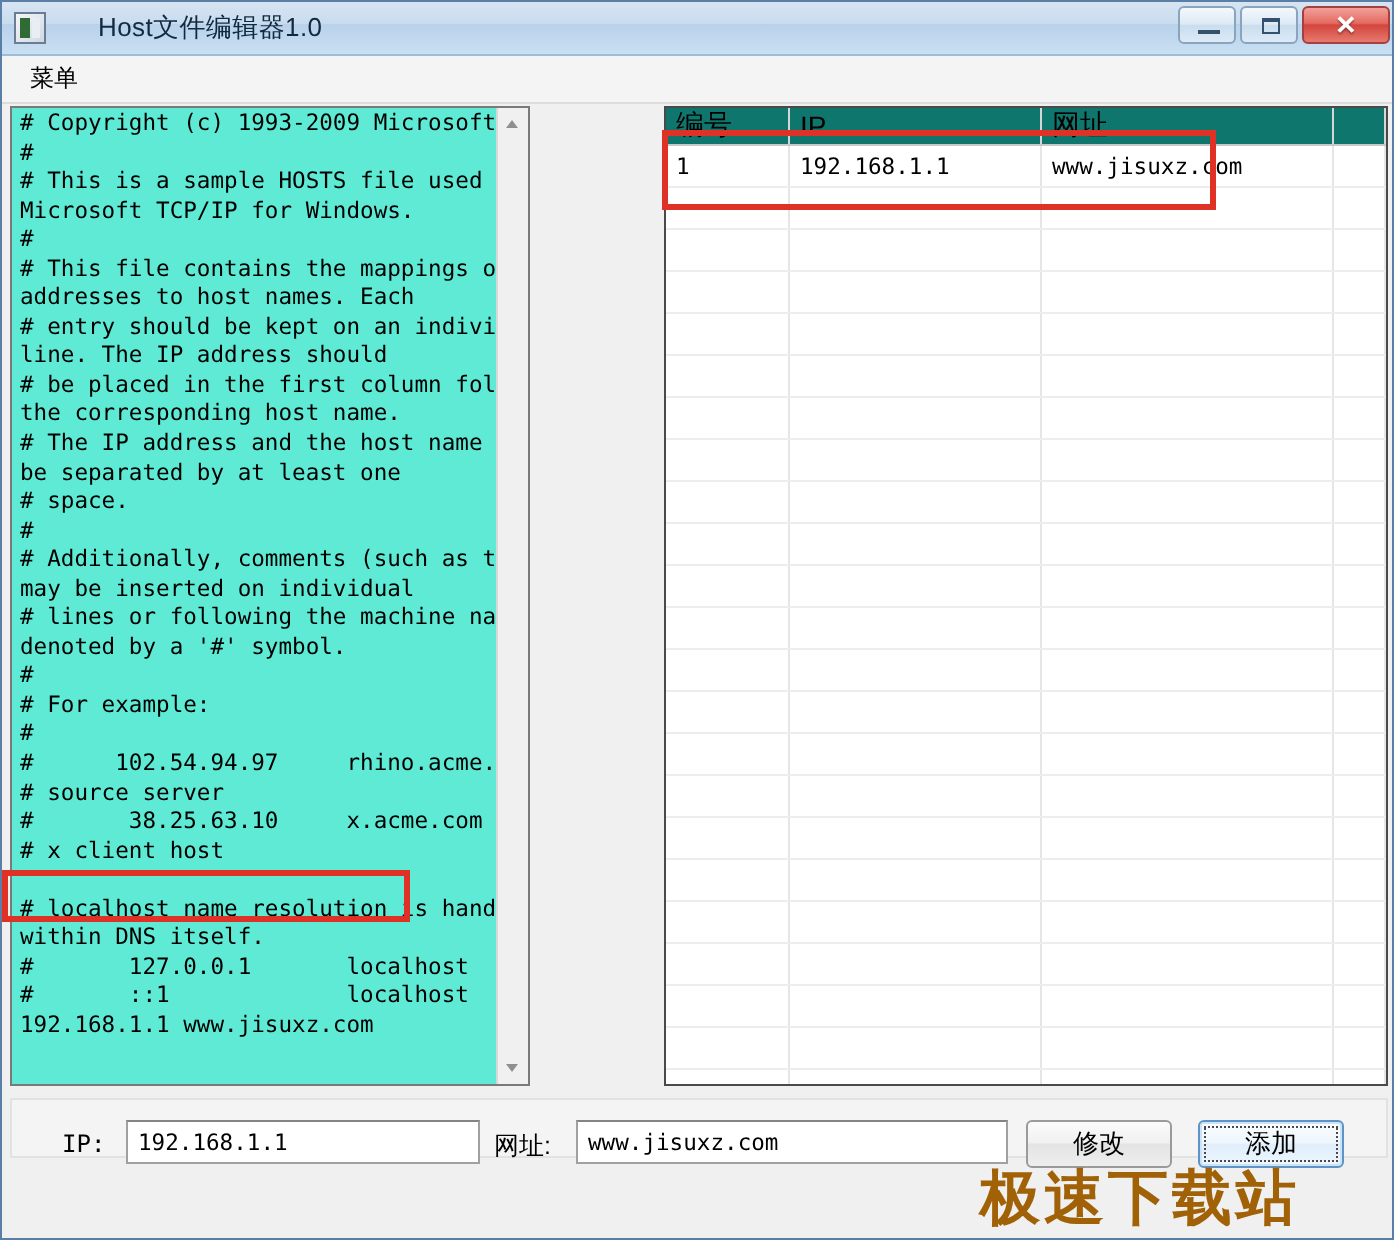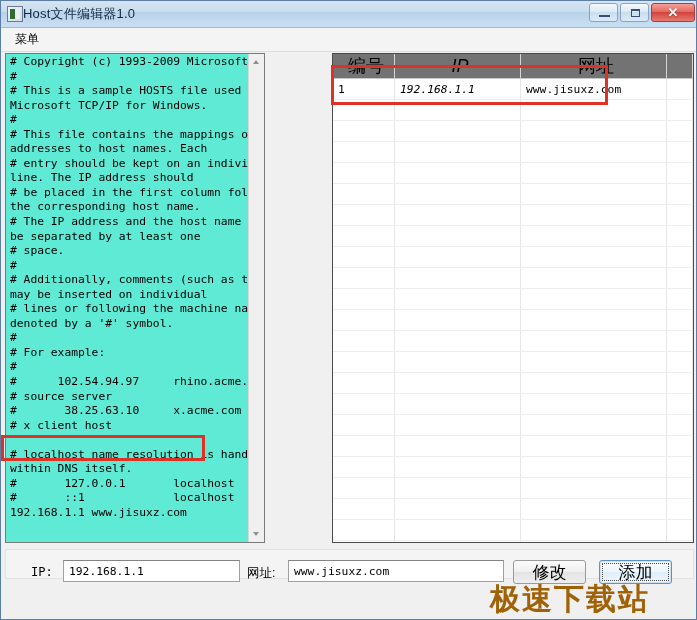--- a/index.html
+++ b/index.html
@@ -49,21 +49,21 @@
     background: #2f6b34;
   }
   .title-icon::before {
     content: "";
     position: absolute;
     left: 8px; top: 2px;
     width: 4px; height: 10px;
     background: #e8eef4;
   }
   .title-text {
-    margin-left: 0;
+    margin-left: 26px;
     font-size: 13px;
     color: #102a42;
     letter-spacing: .2px;
     white-space: nowrap;
   }
   .win-buttons {
     position: absolute;
     right: 3px; top: 2px;
     display: flex;
     gap: 2px;
@@ -186,40 +186,40 @@
   }
   .grid-table {
     width: 100%;
     border-collapse: collapse;
     table-layout: fixed;
     font-family: "DejaVu Sans Mono", "Liberation Mono", monospace;
     font-size: 11.3px;
   }
   .grid-table th {
     height: 18px;
-    background: #737373;
+    background: #0f766e;
     border-right: 1px solid #d6d6d6;
     border-bottom: 1px solid #c8c8c8;
-    text-align: center;
+    text-align: left;
     font-weight: normal;
     padding: 0 0 0 5px;
     color: #000;
     font-family: "Liberation Sans", sans-serif;
-    font-size: 18px;
+    font-size: 14px;
   }
   .grid-table td {
     height: 20px;
     border-right: 1px solid #e6e6e6;
     border-bottom: 1px solid #ededed;
     padding: 0 0 0 5px;
     color: #000;
     vertical-align: middle;
   }
   .col-id    { width: 56px; }
-  .col-ip    { width: 120px; font-style: italic; }
+  .col-ip    { width: 120px; }
   .col-url   { width: 140px; }
 
   
   .bottom-bar {
     position: absolute;
     left: 4px; top: 548px;
     width: 689px;
     height: 30px;
     box-sizing: border-box;
     background: #f4f4f4;
@@ -250,21 +250,21 @@
   }
   .inp-ip { left: 57px; width: 177px; }
   .inp-url { left: 282px; width: 216px; }
 
   .btn {
     position: absolute;
     top: 10px;
     height: 24px;
     box-sizing: border-box;
     font-family: "Liberation Sans", sans-serif;
-    font-size: 17px;
+    font-size: 13px;
     color: #000;
     background: linear-gradient(to bottom,#fbfbfb 0%,#f0f0f0 48%,#e3e3e3 50%,#eeeeee 100%);
     border: 1px solid #9a9a9a;
     border-radius: 3px;
     cursor: default;
     padding: 0;
   }
   .btn-modify { left: 507px; width: 73px; }
   .btn-add {
     left: 593px; width: 73px;

